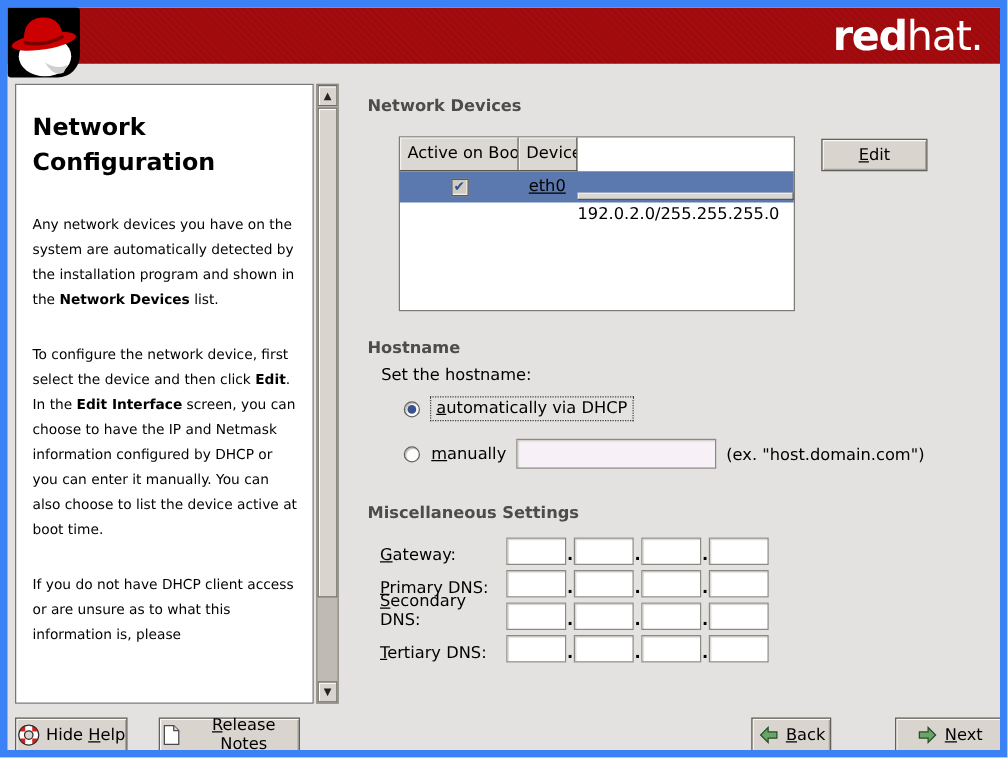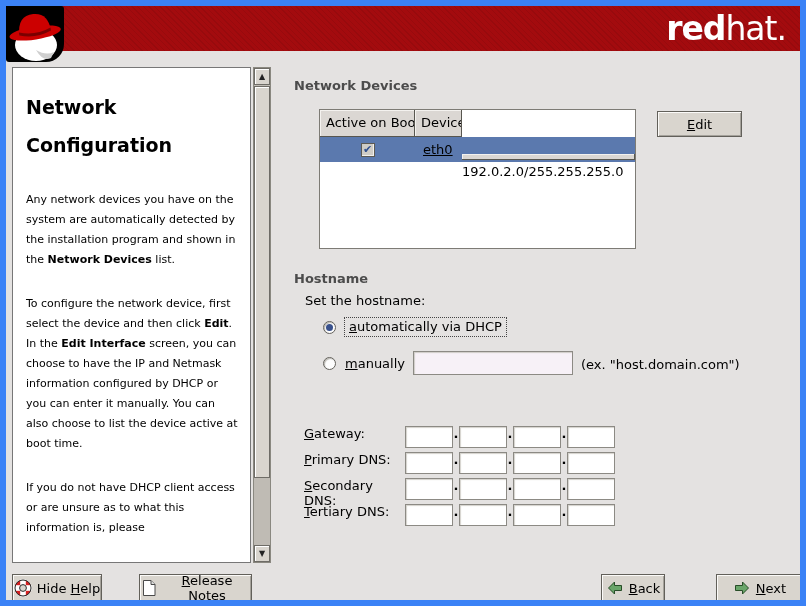--- a/index.html
+++ b/index.html
@@ -25,21 +25,21 @@
     font-size:33px; letter-spacing:-1px; line-height:38px; z-index:4;
   }
   .wordmark .b { font-weight:bold; }
 
   
   .help-panel {
     position:absolute; left:6px; top:61px; width:239px; height:496px;
     background:#fff; border:1px solid #777;
     padding:20px 10px 0 13px; overflow:hidden; color:#000;
   }
-  .help-title { font-size:19px; font-weight:bold; line-height:38px; margin-bottom:26px; }
+  .help-title { font-size:19px; font-weight:bold; line-height:28px; margin-bottom:26px; }
   .help-panel p { font-size:11px; line-height:20px; margin-bottom:24px; }
 
   .scrollbar {
     position:absolute; left:247px; top:61px; width:18px; height:496px;
     background:#bfbbb4; border:1px solid #8a8880;
   }
   .sb-btn {
     position:absolute; left:0; width:16px; height:17px; background:#d9d5ce;
     border:1px solid #6e6c66; box-shadow:inset 1px 1px 0 #fff;
     font-size:8px; line-height:15px; text-align:center; color:#222;
@@ -96,21 +96,21 @@
   .radio.selected .dot { display:block; }
   .focus-rect { border:1px dotted #444; padding:1px 4px 2px 4px; }
   .host-input {
     position:absolute; width:160px; height:24px; background:#f7f1f7;
     border:1px solid #8c8a84; box-shadow:inset 1px 1px 1px #cfcdc7;
     font-size:13px; padding:0 4px; font-family:"DejaVu Sans", sans-serif;
   }
 
   
   .misc-grid { position:absolute; left:298px; top:420px; }
-  .misc-row { display:flex; align-items:flex-start; height:26px; }
+  .misc-row { display:flex; align-items:flex-end; height:26px; }
   .misc-row .rl { width:101px; font-size:13px; color:#000; }
   .octet {
     width:48px; height:22px; background:#fff; border:1px solid #8c8a84;
     box-shadow:inset 1px 1px 1px #d4d2cc; font-size:13px; padding:0 3px;
     font-family:"DejaVu Sans", sans-serif;
   }
   .dotsep { width:6px; text-align:center; font-size:13px; font-weight:bold; }
 
   .icon18 { width:18px; height:18px; flex:0 0 18px; }
 </style>
@@ -173,20 +173,21 @@
   <div class="radio selected" style="left:317px; top:315px;">
       <div class="dot"></div>
     </div>
   <div class="lbl focus-rect" style="left:338px; top:311px;"><span class="mn">a</span><span>utomatically via DHCP</span></div>
 
   <div class="radio" style="left:317px; top:351px;"></div>
   <div class="lbl" style="left:339px; top:350px;"><span class="mn">m</span><span>anually</span></div>
   <input class="host-input" style="left: 407px; top: 345px;" value="">
   <div class="lbl" style="left:575px; top:351px;">(ex. "host.domain.com")</div>
 
+  <div class="sect" style="left:288px; top:397px;">Miscellaneous Settings</div>
 
   <div class="misc-grid">
     <div class="misc-row">
       <div class="rl"><span class="mn">G</span><span>ateway:</span></div>
       <input class="octet" value="" style="">
         <span class="dotsep">.</span>
         <input class="octet" value="" style="">
         <span class="dotsep">.</span>
         <input class="octet" value="" style="">
         <span class="dotsep">.</span>
@@ -228,21 +229,21 @@
     <svg class="icon18" viewBox="0 0 18 18">
       <circle cx="9" cy="9" r="8" fill="#d42020"></circle>
       <rect x="6.2" y="0.5" width="5.6" height="17" fill="#ffffff"></rect>
       <rect x="0.5" y="6.2" width="17" height="5.6" fill="#ffffff"></rect>
       <circle cx="9" cy="9" r="8" fill="none" stroke="#2b2b2b"></circle>
       <circle cx="9" cy="9" r="3.4" fill="#d9d5ce" stroke="#2b2b2b"></circle>
     </svg>
     <span><span>Hide </span><span class="mn">H</span><span>elp</span></span>
   </div>
 
-  <div class="btn" style="left:133px; top:568px; width:113px; height:28px;">
+  <div class="btn" style="left:121px; top:568px; width:113px; height:28px;">
     <svg class="icon18" viewBox="0 0 18 18">
       <path d="M3.5 1.5 h7.5 l4 4 v11 h-11.5 z" fill="#ffffff" stroke="#4a4a4a"></path>
       <path d="M11 1.5 v4 h4" fill="#dddddd" stroke="#4a4a4a"></path>
     </svg>
     <span><span class="mn">R</span><span>elease Notes</span></span>
   </div>
 
   <div class="btn" style="left:595px; top:568px; width:64px; height:28px;">
     <svg class="icon18" viewBox="0 0 18 18">
       <path d="M8.5 3 L2.5 9 L8.5 15 L8.5 11.5 L15.5 11.5 L15.5 6.5 L8.5 6.5 Z" fill="#69a569" stroke="#274d27"></path>

